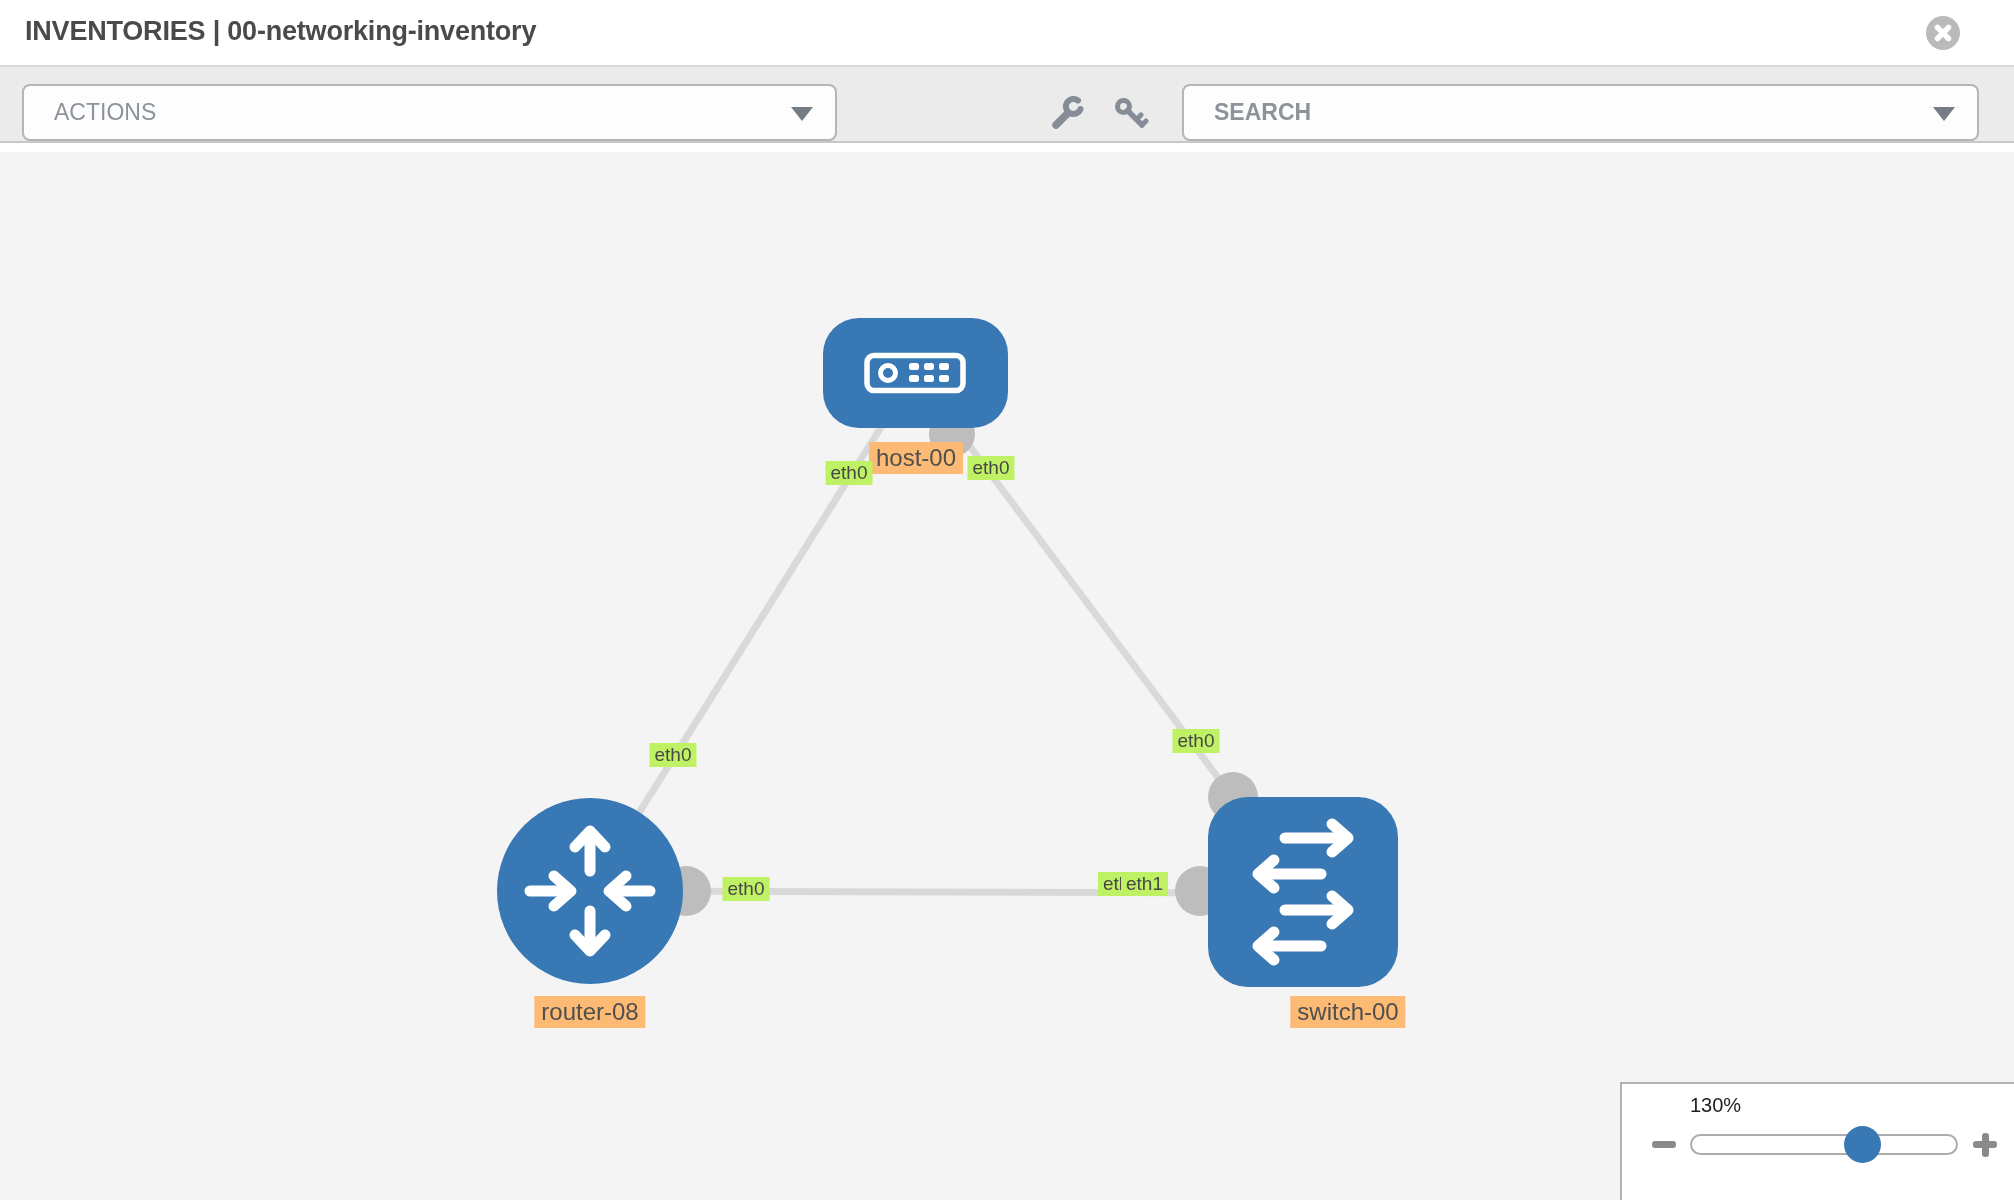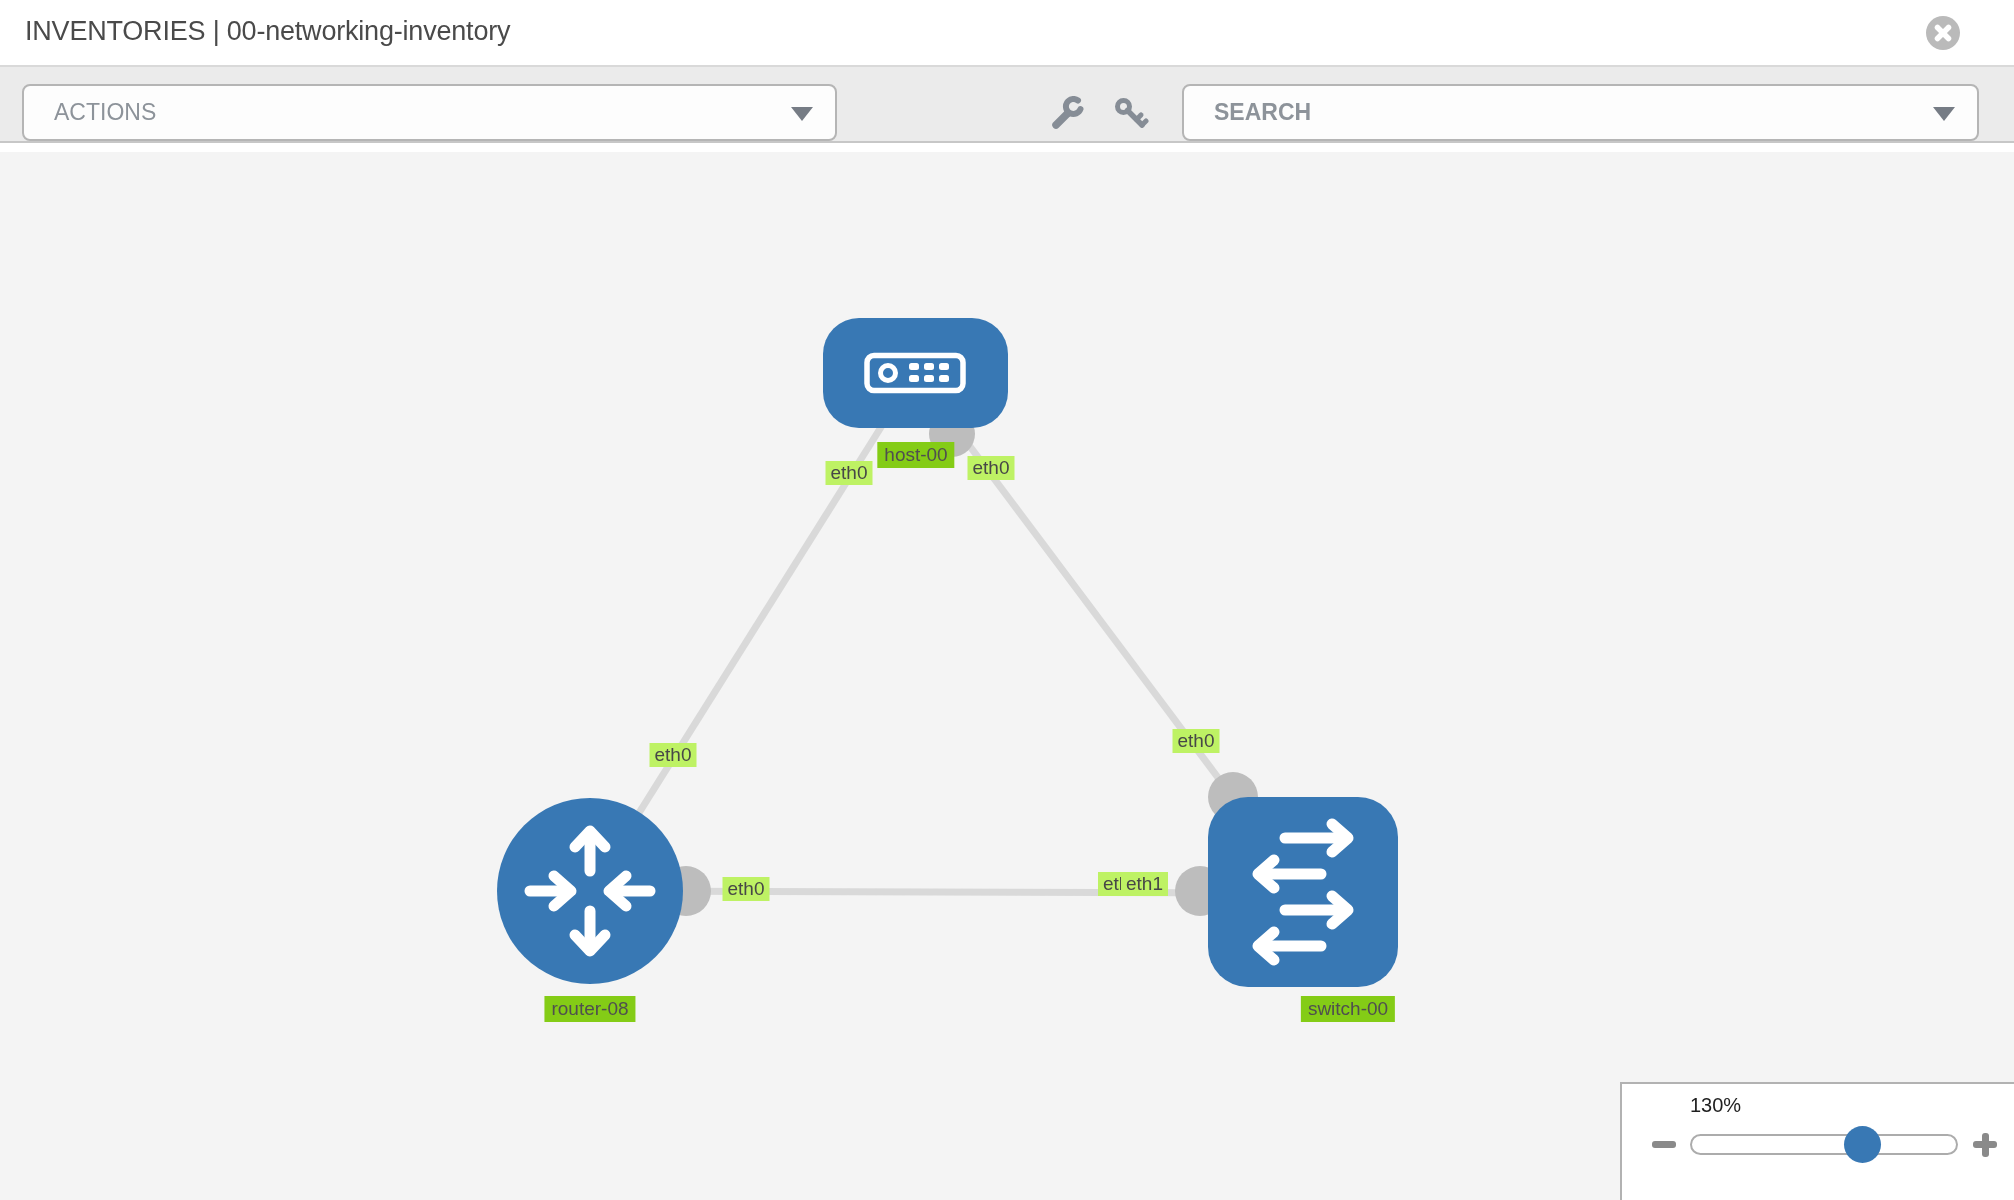--- a/index.html
+++ b/index.html
@@ -4,21 +4,21 @@
 <style>
   html,body{margin:0;padding:0;background:#fff;}
   body{width:2014px;height:1200px;overflow:hidden;
        font-family:"Liberation Sans","DejaVu Sans",sans-serif;}
   #app{position:relative;width:2014px;height:1200px;background:#fff;}
 
   
   .header{position:absolute;left:0;top:0;width:2014px;height:67px;background:#ffffff;
           border-bottom:2px solid #d9d9d9;box-sizing:border-box;}
   .title{position:absolute;left:25px;top:0;height:67px;line-height:62px;
-         font-size:27px;font-weight:normal;color:#4a4a4a;letter-spacing:-0.2px;}
+         font-size:27px;font-weight:bold;color:#4a4a4a;letter-spacing:-0.2px;}
   .close-btn{position:absolute;left:1926px;top:16px;width:34px;height:34px;cursor:pointer;}
 
   
   .toolbar{position:absolute;left:0;top:67px;width:2014px;height:76px;background:#ebebeb;
            border-bottom:2px solid #c7c7c7;box-sizing:border-box;}
   .select{position:absolute;top:17px;height:57px;background:#fdfdfd;border:2px solid #b5b5b5;
           border-radius:8px;box-sizing:border-box;cursor:pointer;}
   .select .select-text{position:absolute;left:30px;top:0;line-height:53px;font-size:23px;color:#8d939a;}
   .caret{position:absolute;right:22px;top:21px;width:0;height:0;
          border-left:11px solid transparent;border-right:11px solid transparent;
@@ -27,22 +27,22 @@
   .select-search{left:1182px;width:797px;font-weight:bold;}
   .tool-icon{position:absolute;top:29px;width:36px;height:36px;cursor:pointer;}
   .tool-icon.wrench{left:1049px;}
   .tool-icon.key{left:1113px;}
 
   
   .canvas{position:absolute;left:0;top:152px;width:2014px;height:1048px;background:#f4f4f4;overflow:hidden;}
   .graph-svg{position:absolute;left:0;top:0;}
 
   
-  .node-label{position:absolute;transform:translateX(-50%);background:#84cc16;color:#4f4f4f;
-              font-size:19px;padding:2px 7px;white-space:nowrap;}
+  .node-label{position:absolute;transform:translateX(-50%);background:#fdba74;color:#4f4f4f;
+              font-size:24px;padding:2px 7px;white-space:nowrap;}
   .if-label{position:absolute;background:#bef264;color:#474747;font-size:19px;
             padding:1px 5px;white-space:nowrap;}
   .if-center{transform:translateX(-50%);}
 
   
   .zoom-panel{position:absolute;left:1620px;top:930px;width:396px;height:122px;background:#ffffff;
               border-left:2px solid #b2b2b2;border-top:2px solid #b2b2b2;box-sizing:border-box;}
   .zoom-level{position:absolute;left:68px;top:10px;width:268px;
               font-size:20px;color:#1f1f1f;}
   .zoom-minus{position:absolute;left:30px;top:57px;width:24px;height:7px;border-radius:3px;

